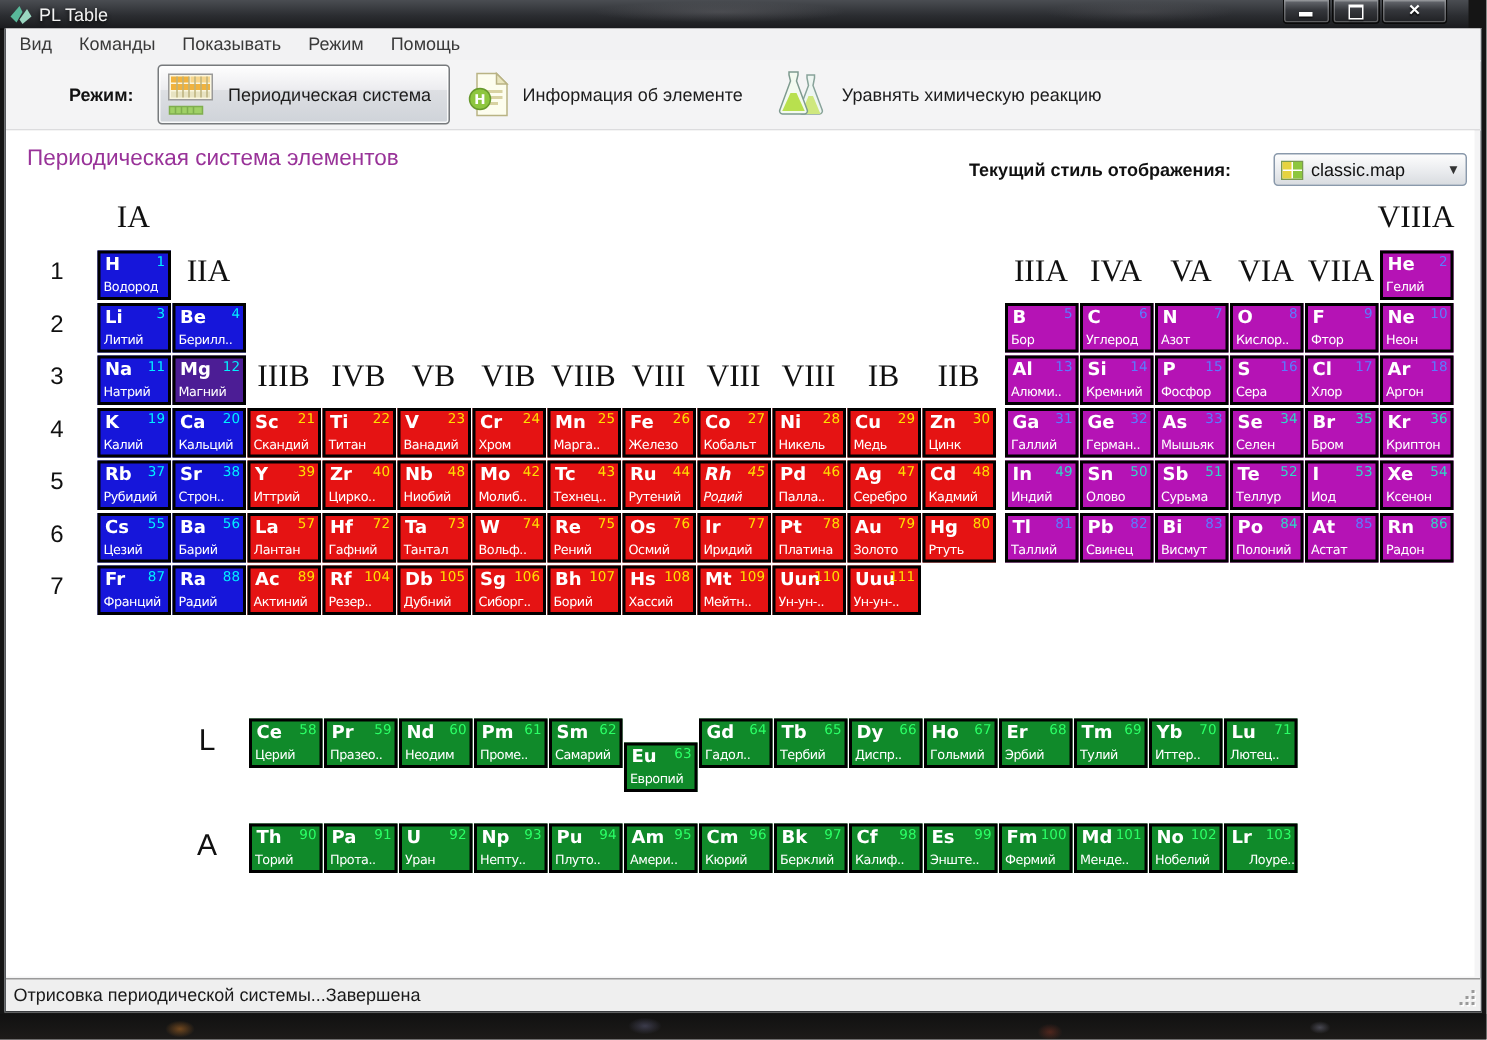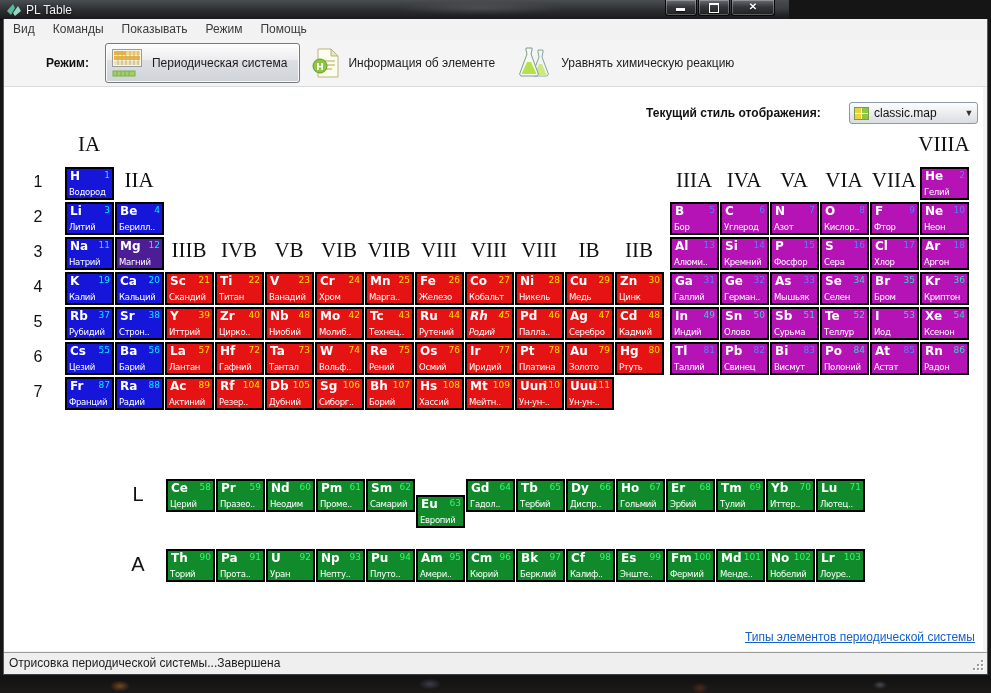--- a/index.html
+++ b/index.html
@@ -9,21 +9,21 @@
   
   .desktop-bottom{position:absolute;left:0;top:676px;width:991px;height:17px;
     background:
       radial-gradient(14px 8px at 120px 10px, rgba(200,120,40,.5), transparent 70%),
       radial-gradient(16px 8px at 430px 8px, rgba(90,90,120,.55), transparent 70%),
       radial-gradient(12px 8px at 700px 12px, rgba(160,60,40,.4), transparent 70%),
       radial-gradient(10px 6px at 880px 9px, rgba(120,120,140,.5), transparent 70%),
       linear-gradient(#111,#1d1b19);}
 
   
-  .titlebar{position:absolute;left:0;top:0;width:789px;height:19px;
+  .titlebar{position:absolute;left:0;top:0;width:979px;height:19px;
     background:
       radial-gradient(120px 10px at 480px 8px, rgba(120,120,125,.35), transparent 70%),
       radial-gradient(90px 10px at 760px 8px, rgba(100,100,105,.3), transparent 70%),
       linear-gradient(180deg,#4a4d52,#2b2d31 55%,#1a1b1e);
     border-bottom:1px solid #0b0b0c;}
   .titlebar .app-icon{position:absolute;left:6px;top:3px;}
   .titlebar .title-text{position:absolute;left:26px;top:3px;font-size:12px;color:#f2f2f2;
     text-shadow:0 1px 3px rgba(0,0,0,.9);}
   .win-controls{position:absolute;right:14px;top:0;display:flex;}
   .winbtn{width:30px;height:15px;margin-left:1px;border:1px solid #0a0a0a;border-top:none;
@@ -153,20 +153,21 @@
             <path d="M21 17l-5 12h13l-5-12z" fill="#cfe87e"></path>
             <path d="M8 1h6v2l-1 4 7 19a2 2 0 0 1-2 3H4a2 2 0 0 1-2-3l7-19-1-4z" fill="#f3faf0" stroke="#7e9a8f"></path>
             <path d="M9 15l-5.5 12h15L13 15z" fill="#b8e04e"></path>
           </svg>
         </span>
         <span>Уравнять химическую реакцию</span>
       </div>
     </div>
 
   <div class="content"></div>
+  <div class="page-heading">Периодическая система элементов</div>
   <div class="style-label">Текущий стиль отображения:</div>
   <div class="style-combo">
     <span class="cicon">
       <svg width="15" height="13" viewBox="0 0 15 13">
           <rect x="0.5" y="0.5" width="14" height="12" fill="#fff" stroke="#7a9a50"></rect>
           <rect x="1" y="1" width="6" height="5" fill="#e6d33f"></rect>
           <rect x="1" y="7" width="6" height="5" fill="#e6d33f"></rect>
           <rect x="8" y="1" width="6" height="5" fill="#8dc63f"></rect>
           <rect x="8" y="7" width="6" height="5" fill="#8dc63f"></rect>
         </svg>
@@ -746,30 +747,27 @@
       <div class="cell" style="background: rgb(16, 138, 42); left: 716px; top: 549px;">
         <span class="sym">Md</span>
         <span class="num" style="color: rgb(43, 255, 102);">101</span>
         <span class="nm">Менде..</span>
       </div>
       <div class="cell" style="background: rgb(16, 138, 42); left: 766px; top: 549px;">
         <span class="sym">No</span>
         <span class="num" style="color: rgb(43, 255, 102);">102</span>
         <span class="nm">Нобелий</span>
       </div>
-      <div class="cell" style="background: rgb(16, 138, 42); left: 816px; top: 549px;">
+      <div class="cell" style="background: rgb(16, 138, 42); left: 816px; top: 549px; text-align: right;">
         <span class="sym">Lr</span>
         <span class="num" style="color: rgb(43, 255, 102);">103</span>
         <span class="nm">Лоуре..</span>
       </div>
     </div>
 
-  <div class="footer-link">
-    <a>Типы элементов периодической системы</a>
-  </div>
 
   <div class="statusbar">
     <span class="status-text">Отрисовка периодической системы...Завершена</span>
     <span class="grip">
       <i style="right:1px;bottom:1px;"></i>
         <i style="right:1px;bottom:5px;"></i>
         <i style="right:5px;bottom:1px;"></i>
       <i style="right:1px;bottom:9px;"></i>
         <i style="right:5px;bottom:5px;"></i>
         <i style="right:9px;bottom:1px;"></i>

